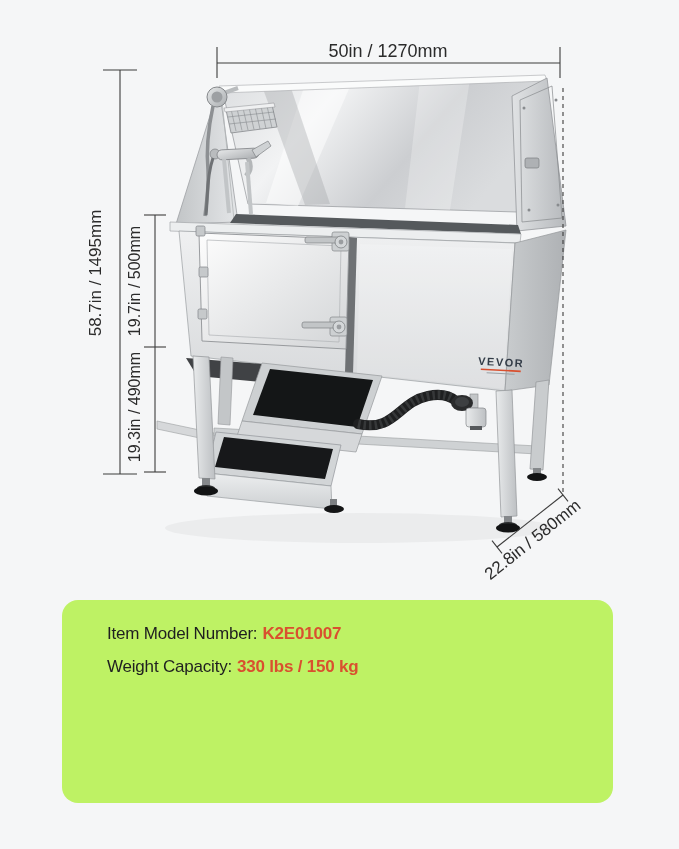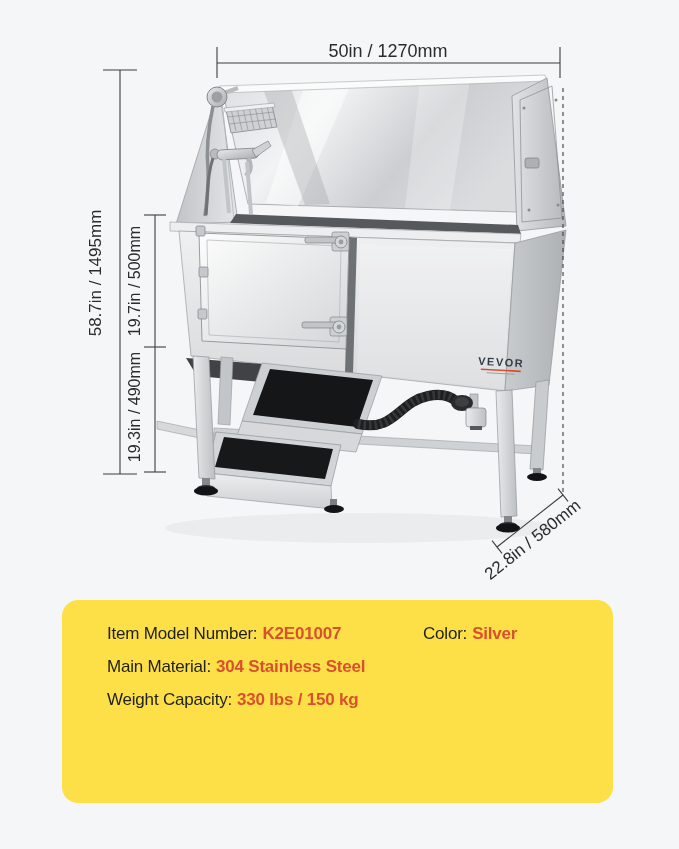--- a/index.html
+++ b/index.html
@@ -9,21 +9,21 @@
     font-family:"Liberation Sans", sans-serif;
     position:relative;overflow:hidden;
   }
   .canvas{position:absolute;left:0;top:0;width:679px;height:849px;}
   svg text{font-family:"Liberation Sans", sans-serif;}
 
   .dim-text{fill:#2b2b2b;}
 
   .spec-panel{
     position:absolute;left:62px;top:600px;width:551px;height:203px;
-    background:#fde047;border-radius:16px;
+    background:#bef264;border-radius:16px;
   }
   .spec-content{position:absolute;left:45px;top:17px;right:14px;}
   .spec-row{height:33px;line-height:33px;font-size:17px;letter-spacing:-0.2px;
     color:#1f1f20;white-space:nowrap;position:relative;}
   .spec-row .lbl{color:#1f1f20;}
   .spec-row .val{color:#d9502f;font-weight:700;margin-left:5px;}
   .spec-row .col2{position:absolute;left:316px;top:0;}
 </style>
 </head>
 <body>
@@ -237,26 +237,20 @@
     <line x1="492" y1="540.7" x2="502" y2="553.3"></line>
   </g>
   <text text-anchor="middle" font-size="17" class="dim-text" transform="translate(536,544) rotate(-38.5)">22.8in / 580mm</text>
 </svg>
 
   
   <div class="spec-panel">
     <div class="spec-content">
       <div class="spec-row">
         <span class="lbl">Item Model Number:</span><span class="val">K2E01007</span>
-        <span class="col2">
-          <span class="lbl">Color:</span><span class="val">Silver</span>
-        </span>
-      </div>
-      <div class="spec-row">
-        <span class="lbl">Main Material:</span><span class="val">304 Stainless Steel</span>
       </div>
       <div class="spec-row">
         <span class="lbl">Weight Capacity:</span><span class="val">330 lbs / 150 kg</span>
       </div>
     </div>
   </div>
 
 </div>
 
 </body></html>

